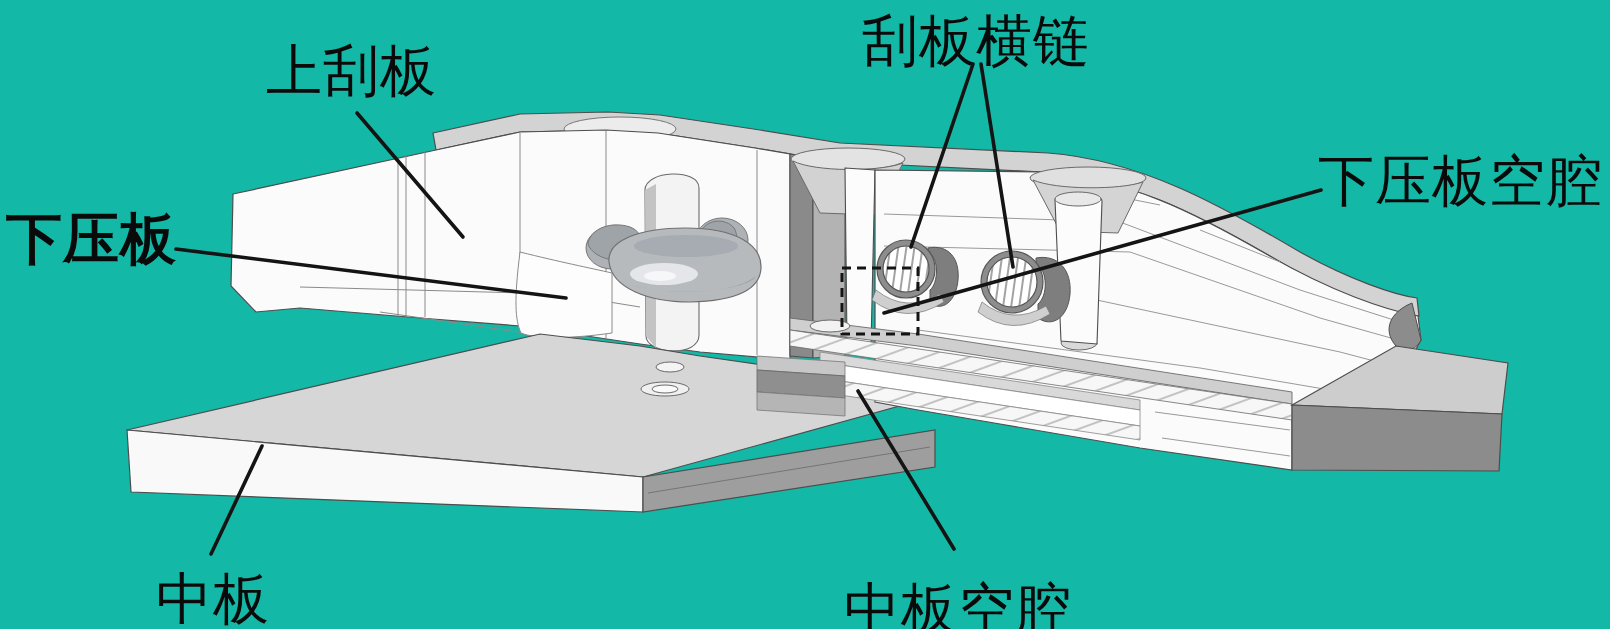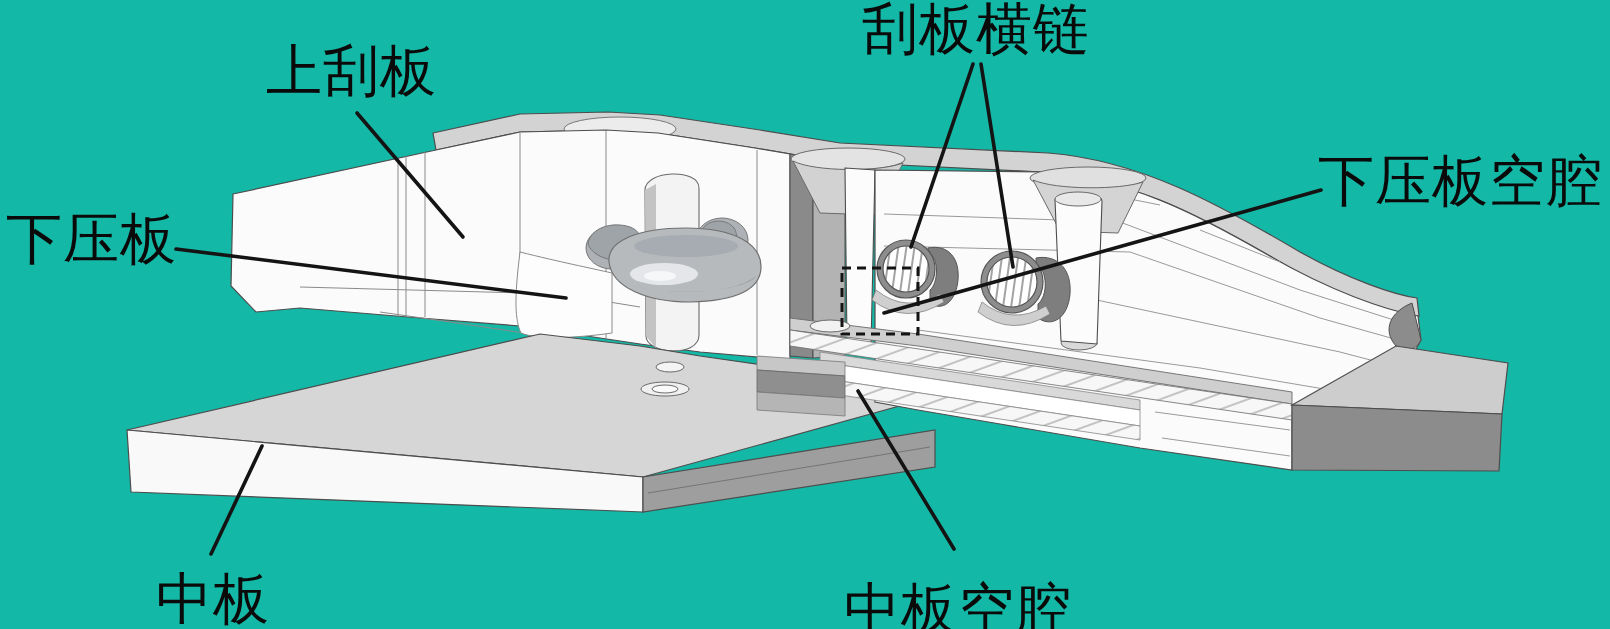--- a/index.html
+++ b/index.html
@@ -6,22 +6,22 @@
   #stage{
     position:relative;width:1610px;height:629px;background:#14b8a6;
     font-family:"Liberation Serif","DejaVu Serif",serif;overflow:hidden;
   }
   #model-svg{position:absolute;left:0;top:0;}
   .lbl{
     position:absolute;color:#0a0a0a;font-size:56px;line-height:1.05;
     letter-spacing:1px;white-space:nowrap;user-select:none;
   }
   .l-upper-scraper{left:266px;top:42px;}
-  .l-chain{left:862px;top:0px;}
-  .l-lower-press{left:6px;top:210px;}
+  .l-chain{left:862px;top:12px;}
+  .l-lower-press{left:6px;top:210px;font-weight:bold;}
   .l-lower-cavity{left:1318px;top:152px;text-align:right;}
   .l-middle-plate{left:156px;top:556px;margin-top:14px;}
   .l-middle-cavity{left:844px;top:552px;margin-top:28px;}
 </style>
 </head>
 <body>
 
 <div id="stage">
 
 <svg id="model-svg" width="1610" height="629" viewBox="0 0 1610 629" xmlns="http://www.w3.org/2000/svg">

